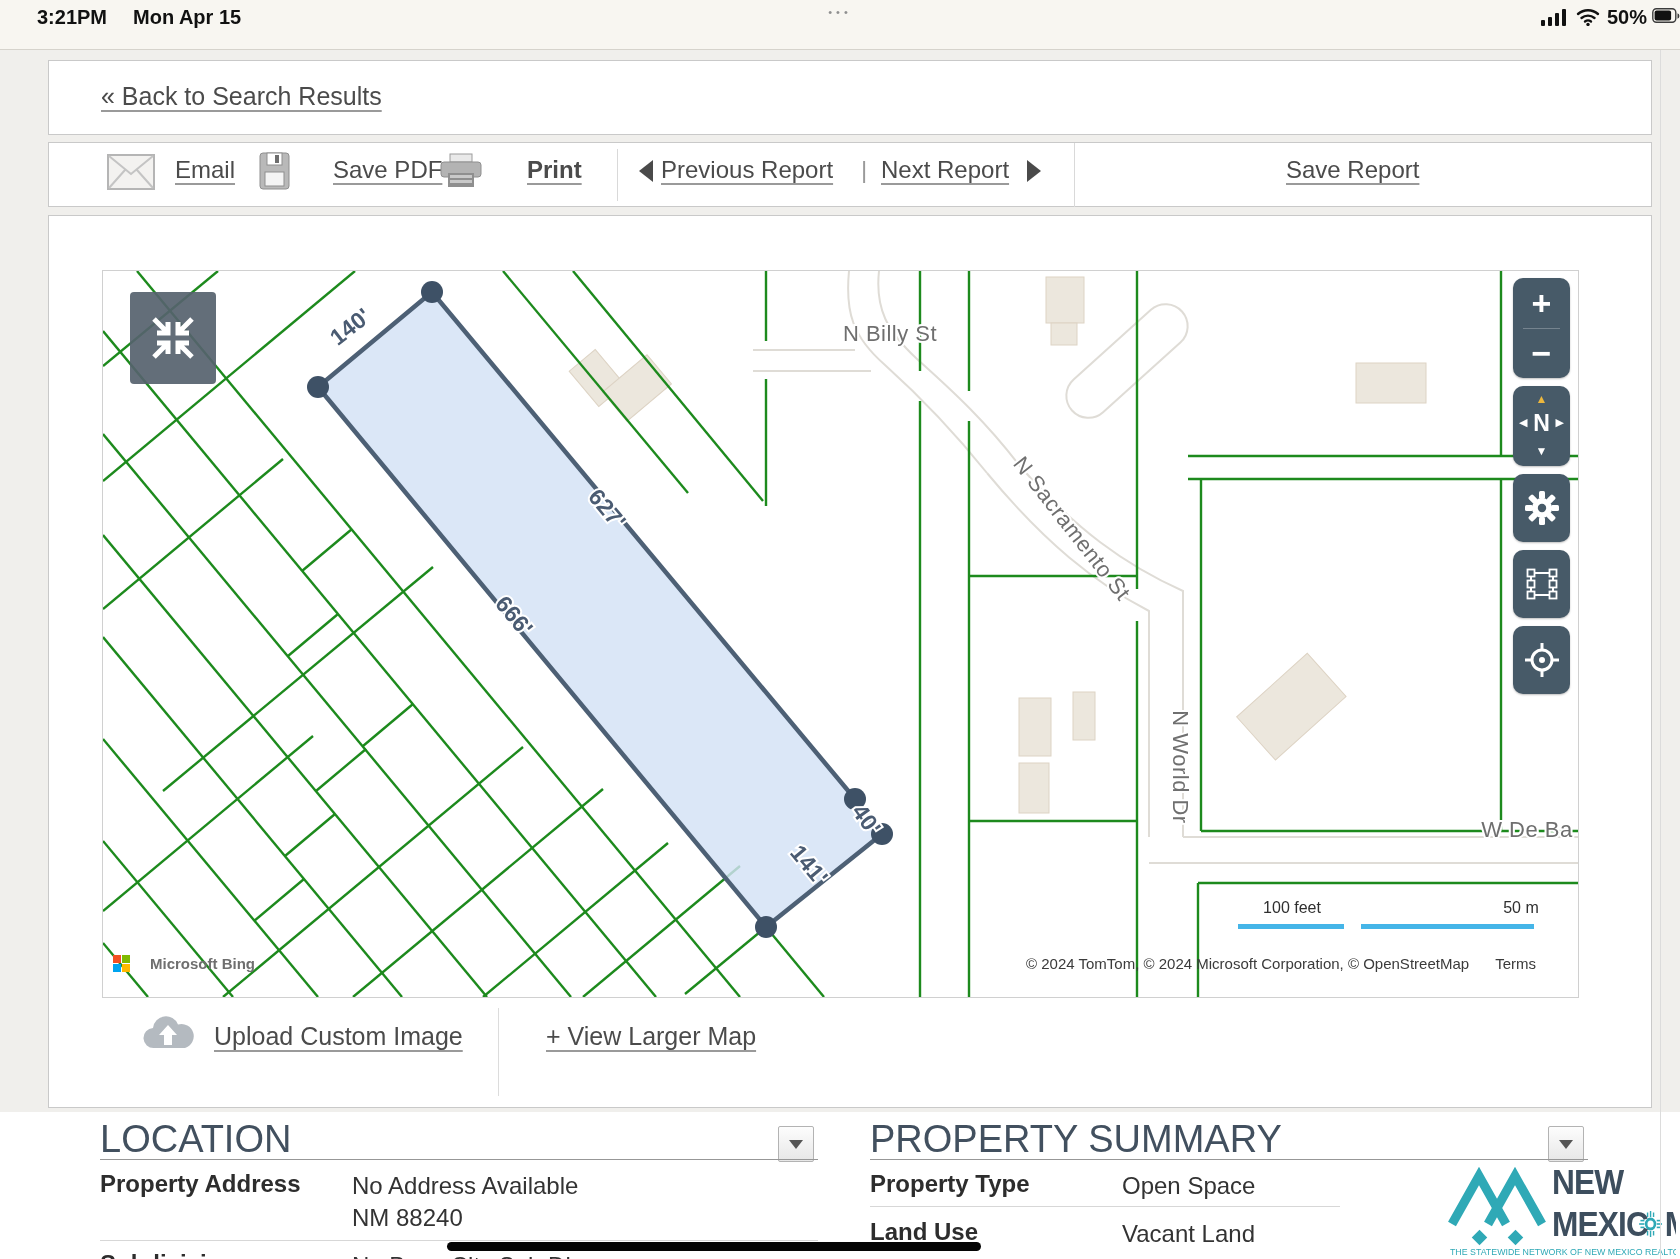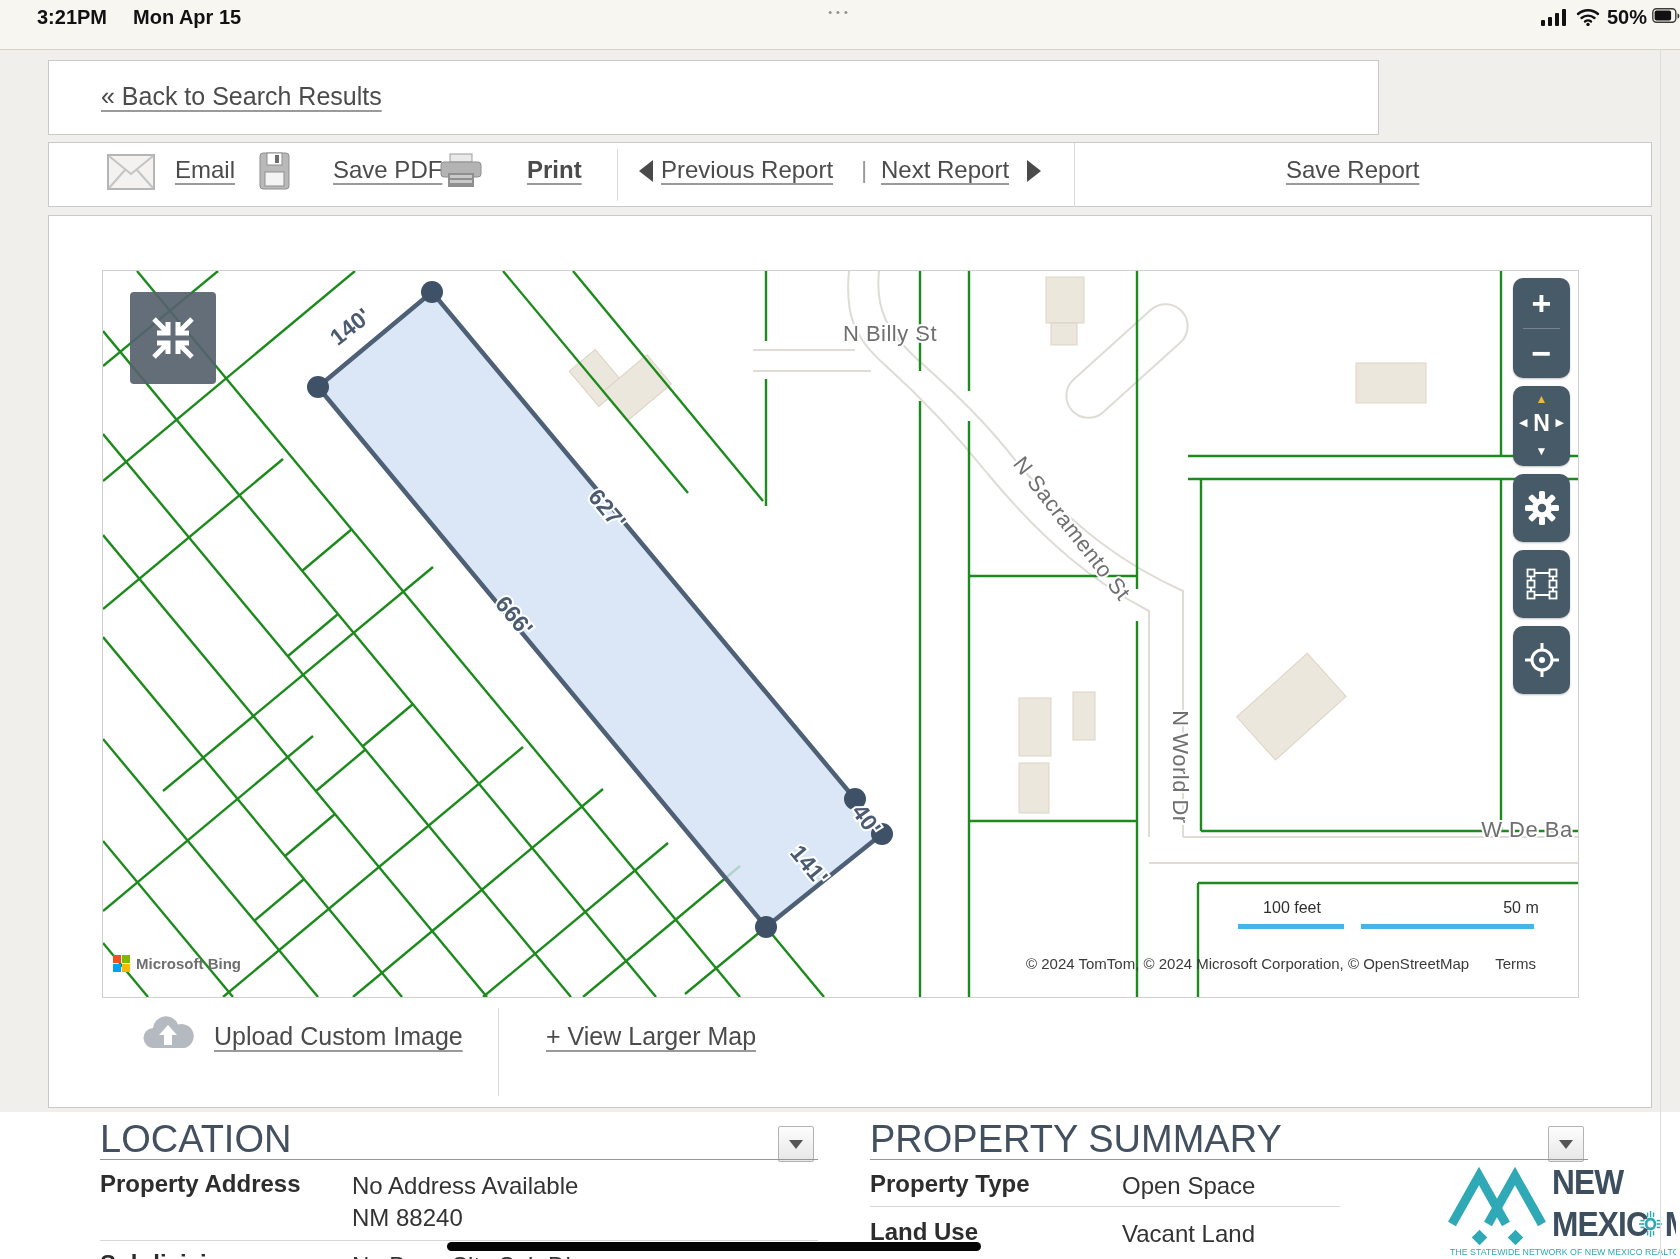--- a/index.html
+++ b/index.html
@@ -18,21 +18,21 @@
   .tb-label{font-size:24px;text-align:right;}
   .sep-v{position:absolute;width:1px;background:#d9d9d9;}
   .tri{width:0;height:0;display:inline-block;}
   
   #map{left:102px;top:270px;width:1475px;height:726px;background:#fff;border:1px solid #d0d0d0;box-sizing:content-box;}
   .ctrl{position:absolute;background:#475a68;border-radius:10px;box-shadow:0 1px 2px rgba(0,0,0,.25);cursor:pointer;}
   .ctrl-col{left:1410px;width:57px;}
   .scale-label{position:absolute;font-size:16px;color:#2f2f2f;text-align:center;}
   .scale-bar{position:absolute;height:5px;background:#45b5e8;}
   #attrib{position:absolute;right:42px;top:684px;font-size:15px;color:#3b3b3b;white-space:nowrap;}
-  #bing{position:absolute;left:10px;top:684px;display:flex;align-items:center;gap:6px;
+  #bing{position:absolute;left:10px;top:684px;display:flex;align-items:center;gap:20px;
         font-size:15px;color:#6f6f6f;font-weight:600;}
   
   .sec-title{font-size:38px;color:#42505f;letter-spacing:0;}
   .drop-btn{position:absolute;width:34px;height:34px;border:1px solid #b3b3b3;border-radius:2px;
             background:linear-gradient(#fdfdfd,#e7e7e7);display:flex;align-items:center;justify-content:center;cursor:pointer;}
   .hr{position:absolute;height:1px;background:#979797;}
   .rowdiv{position:absolute;height:1px;background:#d7d7d7;}
   .flabel{font-size:24px;font-weight:bold;color:#2d2d2d;}
   .fvalue{font-size:24px;color:#333;line-height:32px;}
   #home-bar{left:447px;top:1242px;width:534px;height:9px;border-radius:5px;background:#050505;}
@@ -75,21 +75,21 @@
   <div class="abs" style="left:1652px;top:8px;">
     <svg width="28" height="16" viewBox="0 0 28 16">
         <rect x="0.8" y="0.8" width="23" height="13.4" rx="3.6" fill="none" stroke="#3c3c3c" stroke-width="1.4"></rect>
         <rect x="2.6" y="2.6" width="16.5" height="9.8" rx="2" fill="#111"></rect>
         <path d="M25.5 5.2a3 3 0 0 1 0 5.6z" fill="#3c3c3c"></path>
       </svg>
   </div>
 
   <div class="abs" id="page-bg"></div>
 
-  <div class="card" style="left:48px;top:60px;width:1331px;height:75px;">
+  <div class="card" style="left:48px;top:60px;width:1604px;height:75px;">
     <span class="link abs" style="left:52px;top:21px;font-size:25px;">« Back to Search Results</span>
   </div>
 
   <div class="card" style="left:48px;top:142px;width:1604px;height:65px;">
     <span class="abs" style="left:58px;top:11px;">
       <svg width="48" height="36" viewBox="0 0 48 36">
           <rect x="1" y="1" width="46" height="34" fill="#f3f2f0" stroke="#b5b5b5" stroke-width="2"></rect>
           <path d="M2 2 L24 20 L46 2 M2 34 L18 16 M46 34 L30 16" fill="none" stroke="#c4c4c4" stroke-width="2"></path>
         </svg>
     </span>

